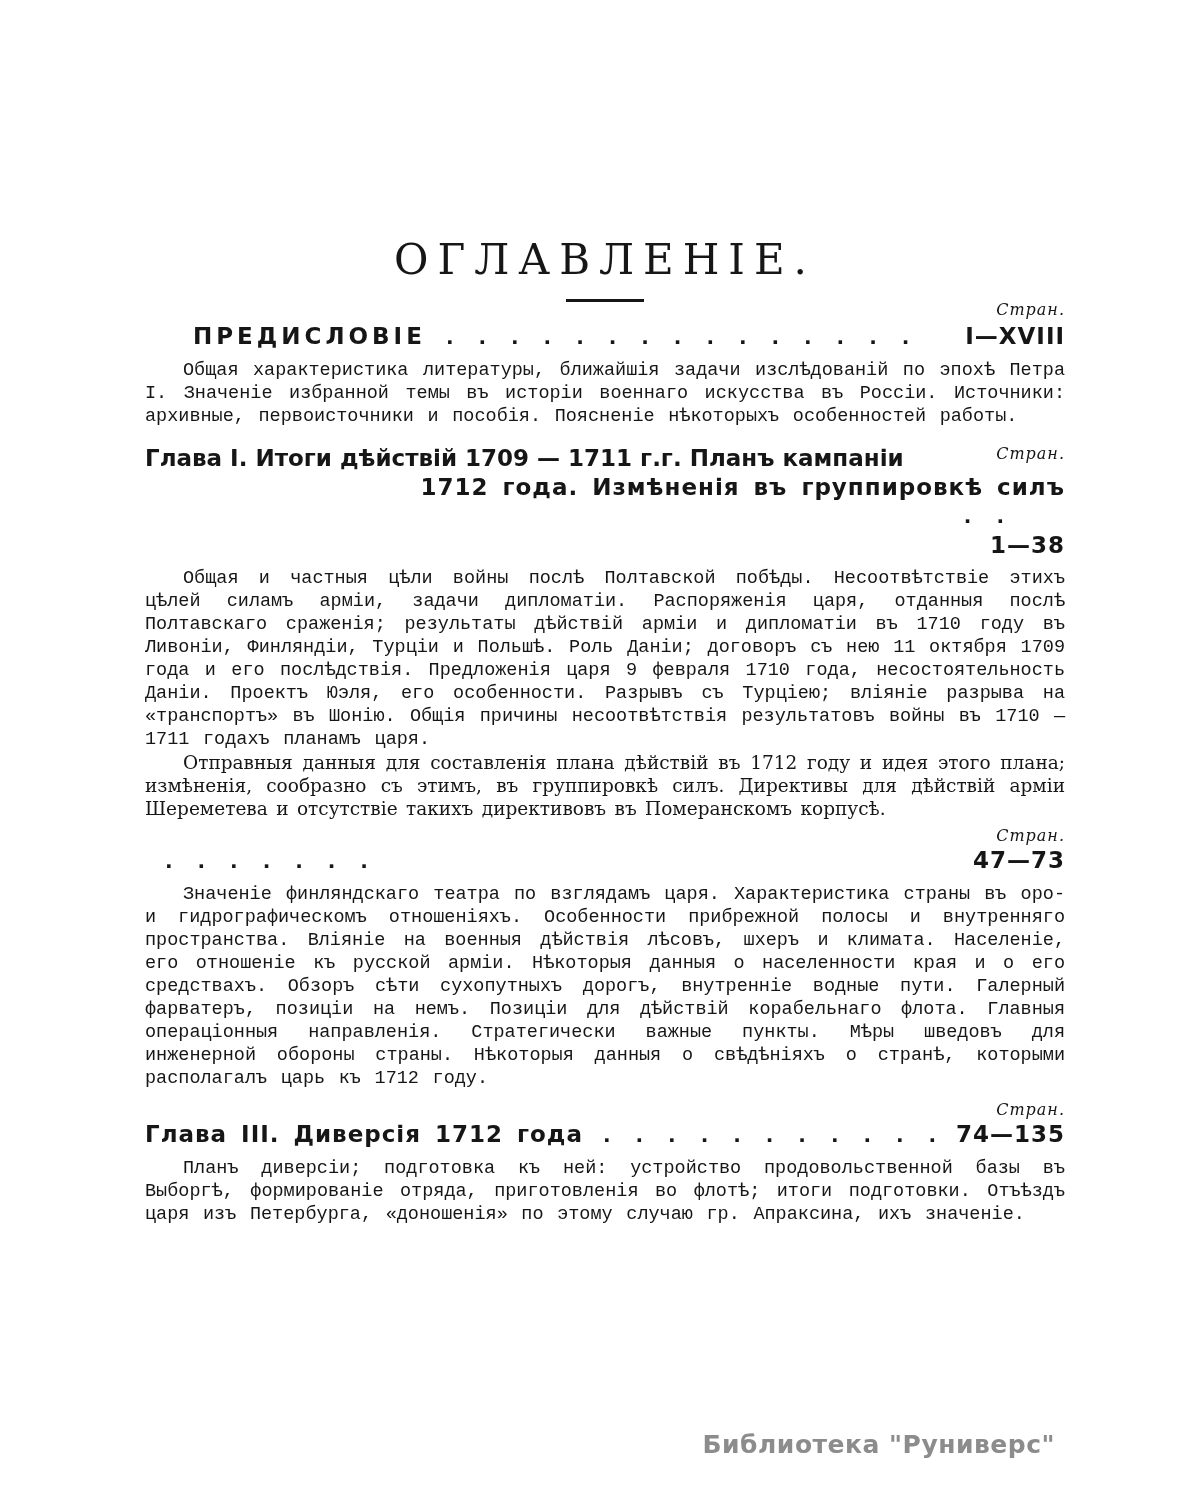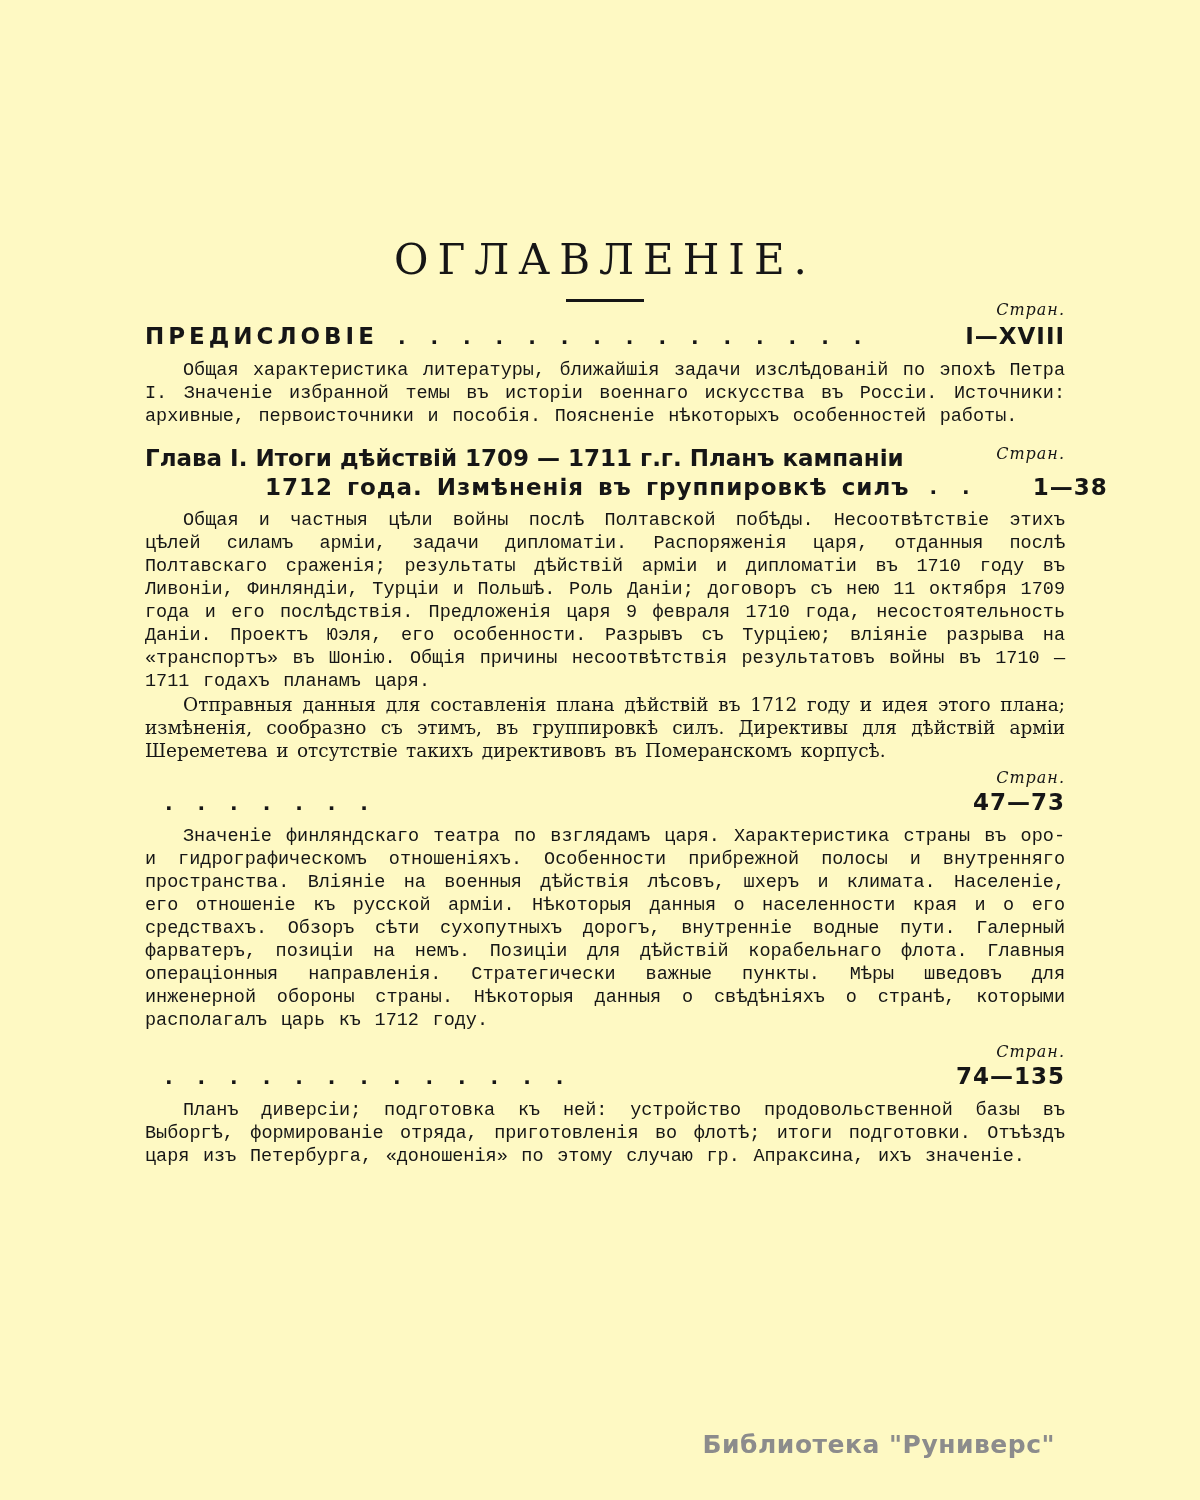--- a/index.html
+++ b/index.html
@@ -5,21 +5,21 @@
   html, body {
     margin: 0;
     padding: 0;
     background: #e9e9e9;
   }
   .page {
     position: relative;
     width: 1200px;
     height: 1500px;
     margin: 0 auto;
-    background: #fef9c3;
+    background: #ffffff;
     color: #161616;
     overflow: hidden;
     font-family: "DejaVu Serif", serif;
   }
   .content {
     padding: 234px 135px 0 145px; 
   }
   .book-title {
     margin: 0;
     font-family: "DejaVu Serif", serif;
@@ -53,21 +53,21 @@
     font-family: "DejaVu Sans", sans-serif;
     font-weight: bold;
     font-size: 23px;
     line-height: 29px;
     white-space: nowrap;
   }
   .toc-row .label {
     letter-spacing: 1px;
     word-spacing: 5px;
   }
-  .preface-row { margin-top: 2px; }
+  .preface-row { margin-top: 2px; margin-left: 48px; }
   .preface-row .label { letter-spacing: 4px; }
   .leader {
     flex: 1;
     overflow: hidden;
     white-space: nowrap;
     padding: 0 14px 0 20px;
     font-family: "DejaVu Sans", sans-serif;
     font-weight: bold;
     font-size: 20px;
     letter-spacing: 9px;
@@ -92,20 +92,21 @@
     font-style: italic;
     font-weight: normal;
     font-size: 16px;
     letter-spacing: 1px;
     margin-left: 16px;
   }
   .chapter-head .head-line2 {
     display: flex;
     align-items: flex-end;
     padding-left: 120px;
+    flex-direction: column;
   }
   .body-par {
     margin: 0;
     font-family: "DejaVu Serif", serif;
     font-size: 18.5px;
     line-height: 23px;
     text-align: justify;
     text-indent: 38px;
     word-spacing: 2.5px;
   }
@@ -156,20 +157,21 @@
 
     <div class="stran gap-md">Стран.</div>
     <div class="toc-row">
       <span class="leader">.  . . . . .  .</span>
       <span class="pagenums">47—73</span>
     </div>
     <p class="body-par first">Значеніе финляндскаго театра по взглядамъ царя. Характеристика страны въ оро- и гидрографическомъ отношеніяхъ. Особенности прибрежной полосы и внутренняго пространства. Вліяніе на военныя дѣйствія лѣсовъ, шхеръ и климата. Населеніе, его отношеніе къ русской арміи. Нѣкоторыя данныя о населенности края и о его средствахъ. Обзоръ сѣти сухопутныхъ дорогъ, внутренніе водные пути. Галерный фарватеръ, позиціи на немъ. Позиціи для дѣйствій корабельнаго флота. Главныя операціонныя направленія. Стратегически важные пункты. Мѣры шведовъ для инженерной обороны страны. Нѣкоторыя данныя о свѣдѣніяхъ о странѣ, которыми располагалъ царь къ 1712 году.</p>
 
     <div class="stran gap-lg">Стран.</div>
     <div class="toc-row">
+      <span class="label">Глава III. Диверсія 1712 года</span>
       <span class="leader">. . . . . . . . . . . . .</span>
       <span class="pagenums">74—135</span>
     </div>
     <p class="body-par first">Планъ диверсіи; подготовка къ ней: устройство продовольственной базы въ Выборгѣ, формированіе отряда, приготовленія во флотѣ; итоги подготовки. Отъѣздъ царя изъ Петербурга, «доношенія» по этому случаю гр. Апраксина, ихъ значеніе.</p>
 
   </div>
 
   <div class="watermark">Библиотека "Руниверс"</div>
 </div>
 

